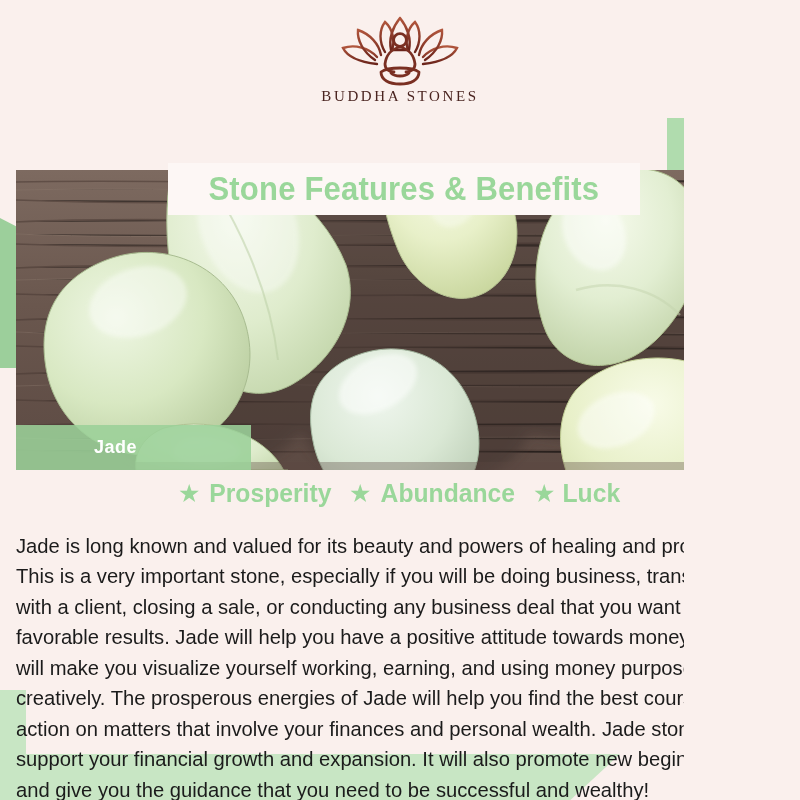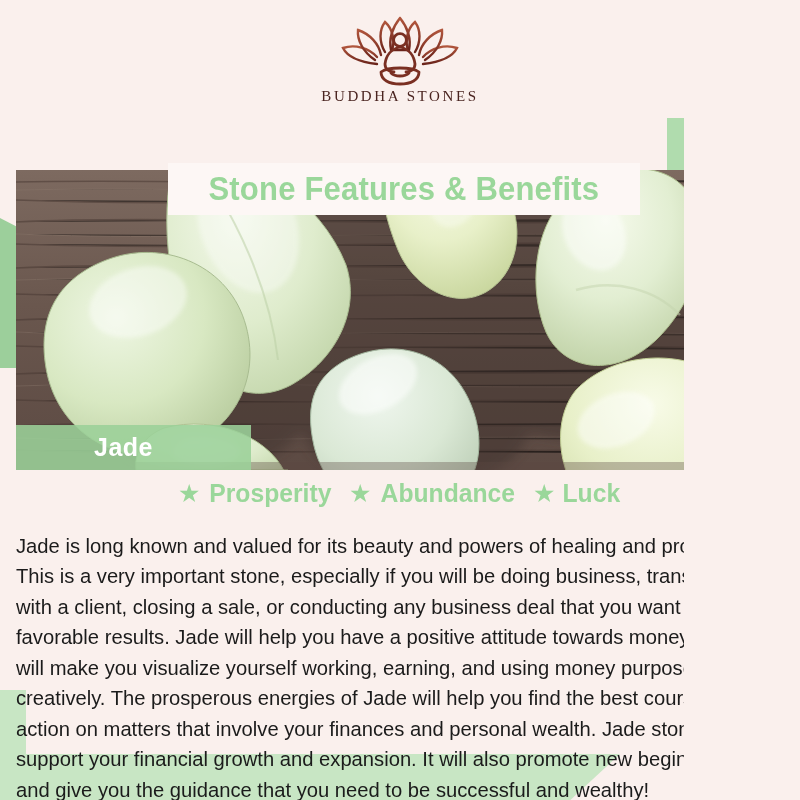--- a/index.html
+++ b/index.html
@@ -132,21 +132,21 @@
     width: 235px;
     height: 45px;
     background: rgba(155, 208, 152, 0.88);
     display: flex;
     align-items: center;
     z-index: 5;
   }
   #jade-label-text {
     margin-left: 78px;
     color: #ffffff;
-    font-size: 25px;
+    font-size: 18px;
     font-weight: bold;
     letter-spacing: 0.5px;
   }
 
   
   #benefits {
     position: absolute;
     left: 0;
     top: 478px;
     width: 800px;

